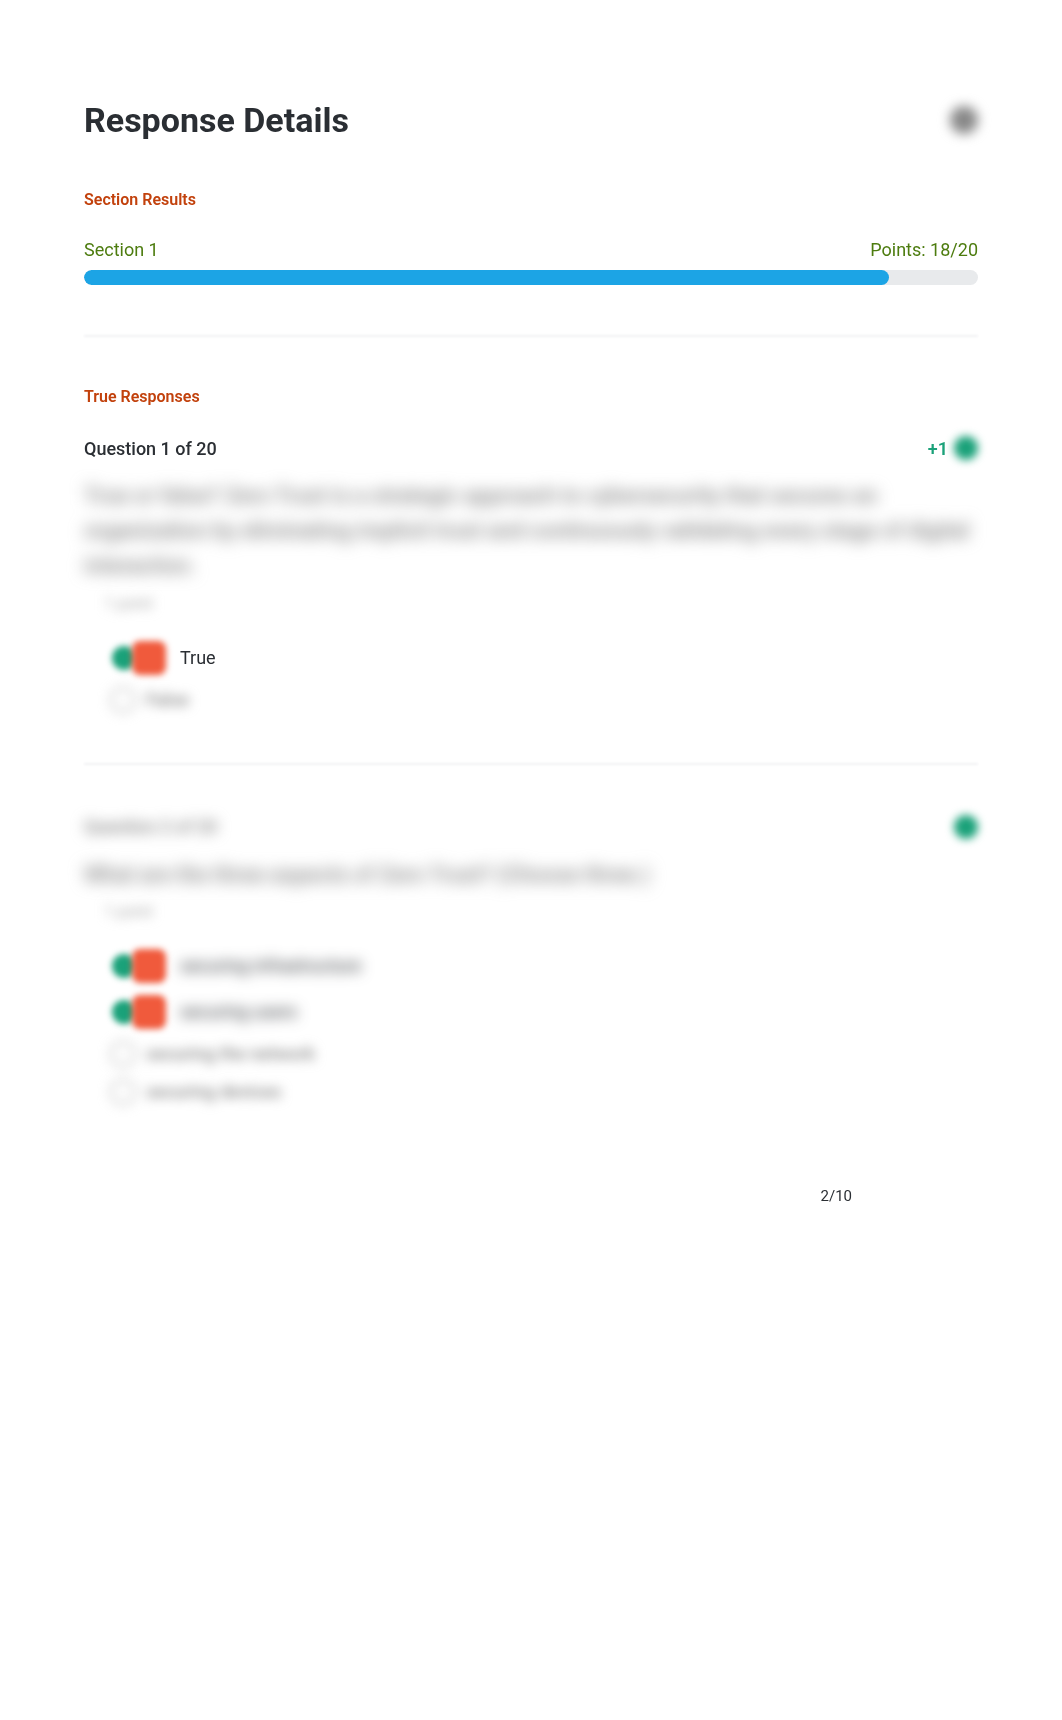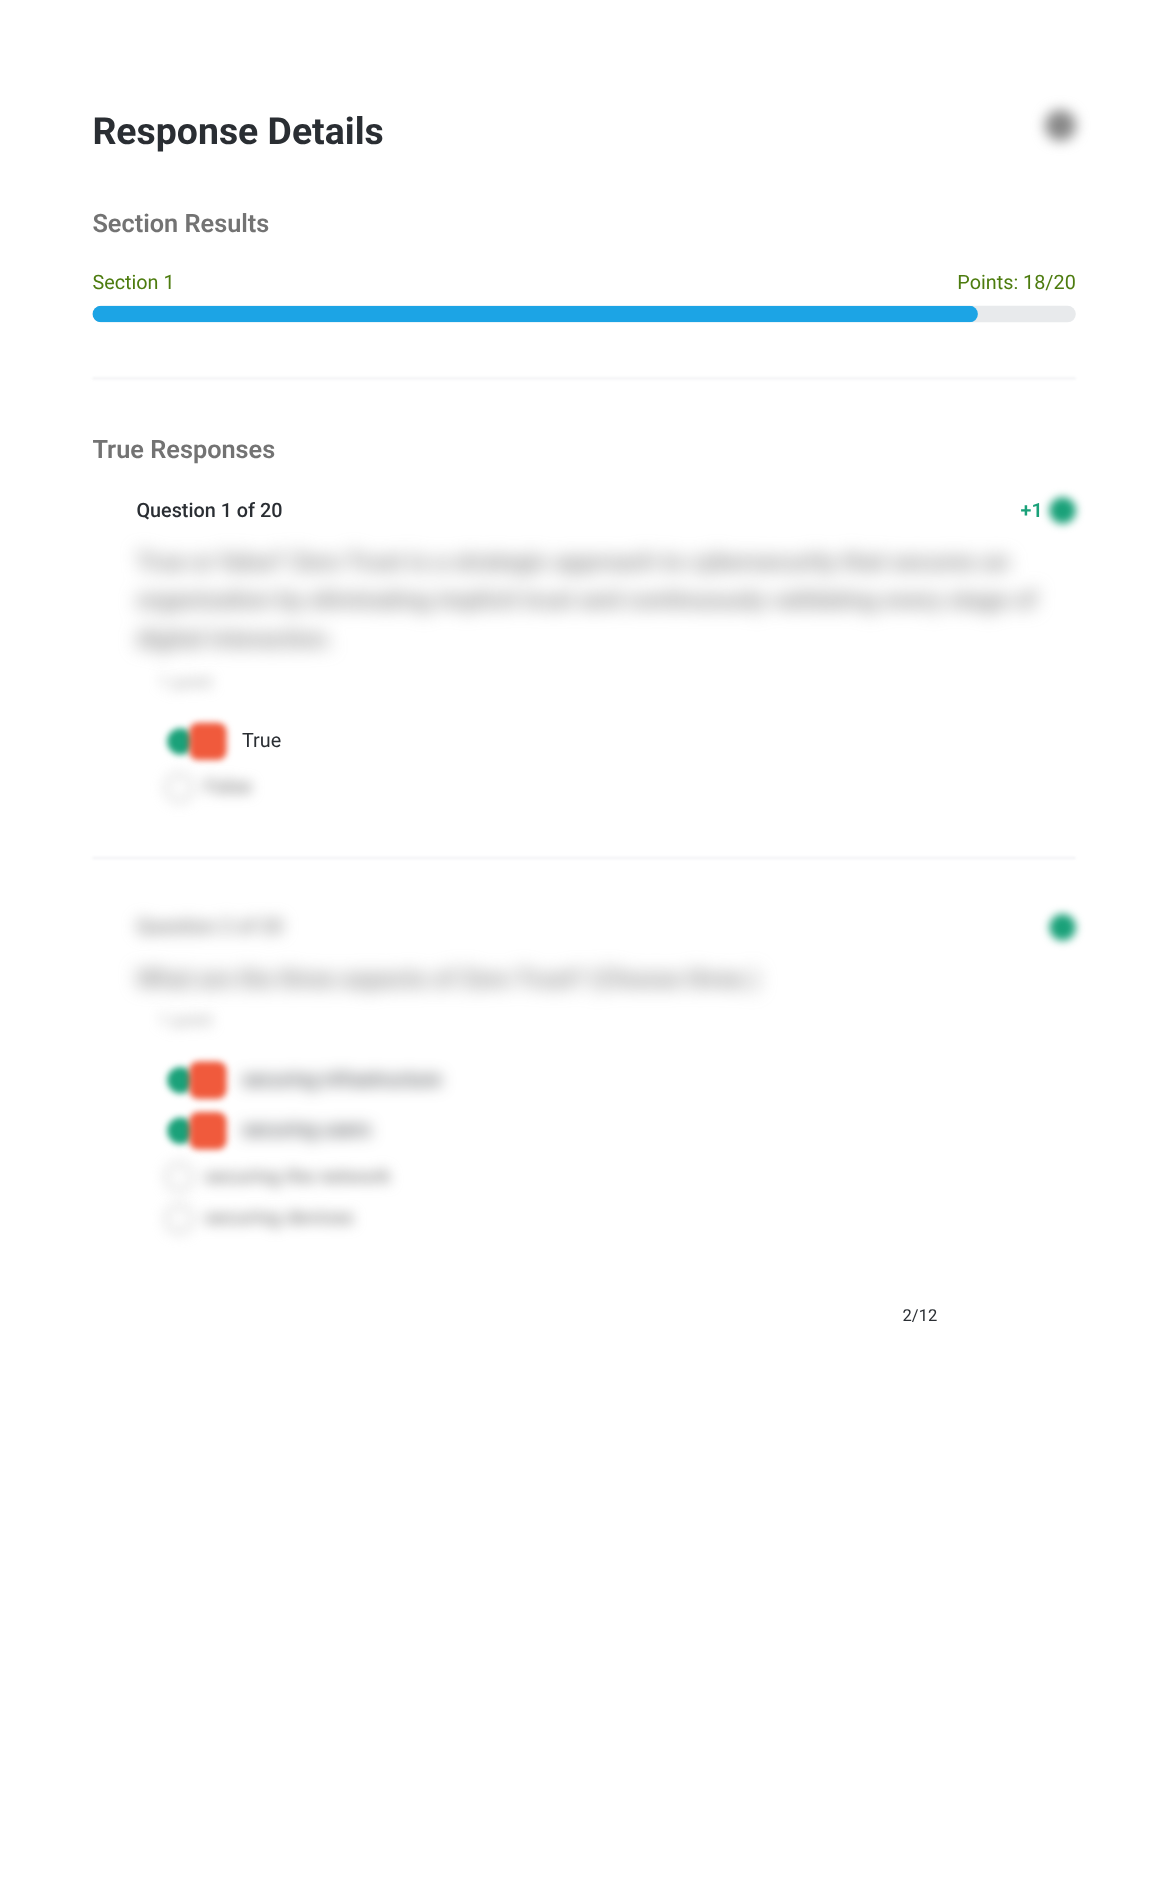--- a/index.html
+++ b/index.html
@@ -10,39 +10,39 @@
     height: 1720px;
     position: relative;
     color: #333;
   }
   .page {
     padding: 100px 84px 0 84px;
   }
   .header-row {
     display: flex;
     justify-content: space-between;
-    align-items: flex-start;
+    align-items: center;
     margin-bottom: 50px;
   }
   .page-title {
     font-size: 34px;
     font-weight: 700;
     color: #2a2e33;
   }
   .header-badge {
     width: 28px;
     height: 28px;
     border-radius: 50%;
     background: #888;
     filter: blur(6px);
   }
   .section-title {
-    font-size: 23px;
-    font-weight: 600;
-    color: #737373;
+    font-size: 16px;
+    font-weight: 600;
+    color: #c2410c;
     margin-bottom: 30px;
   }
   .section-row {
     display: flex;
     justify-content: space-between;
     align-items: center;
     font-size: 18px;
     color: #4d7c0f;
     margin-bottom: 10px;
   }
@@ -60,21 +60,20 @@
     border-radius: 8px;
   }
   .divider {
     height: 2px;
     background: #f1f2f4;
     filter: blur(1px);
     margin-bottom: 50px;
   }
   .question-block {
     margin-bottom: 50px;
-    margin-left: 40px;
   }
   .q-header {
     display: flex;
     justify-content: space-between;
     align-items: center;
     margin-bottom: 18px;
   }
   .q-num {
     font-size: 18px;
     color: #2a2e33;
@@ -249,13 +248,13 @@
       <span class="answer-label-blur">securing the network</span>
     </div>
     <div class="answer-row-blur">
       <span class="radio-empty"></span>
       <span class="answer-label-blur">securing devices</span>
     </div>
   </div>
 
 </div>
 
-<div class="page-number">2/12</div>
+<div class="page-number">2/10</div>
 
 </body></html>

